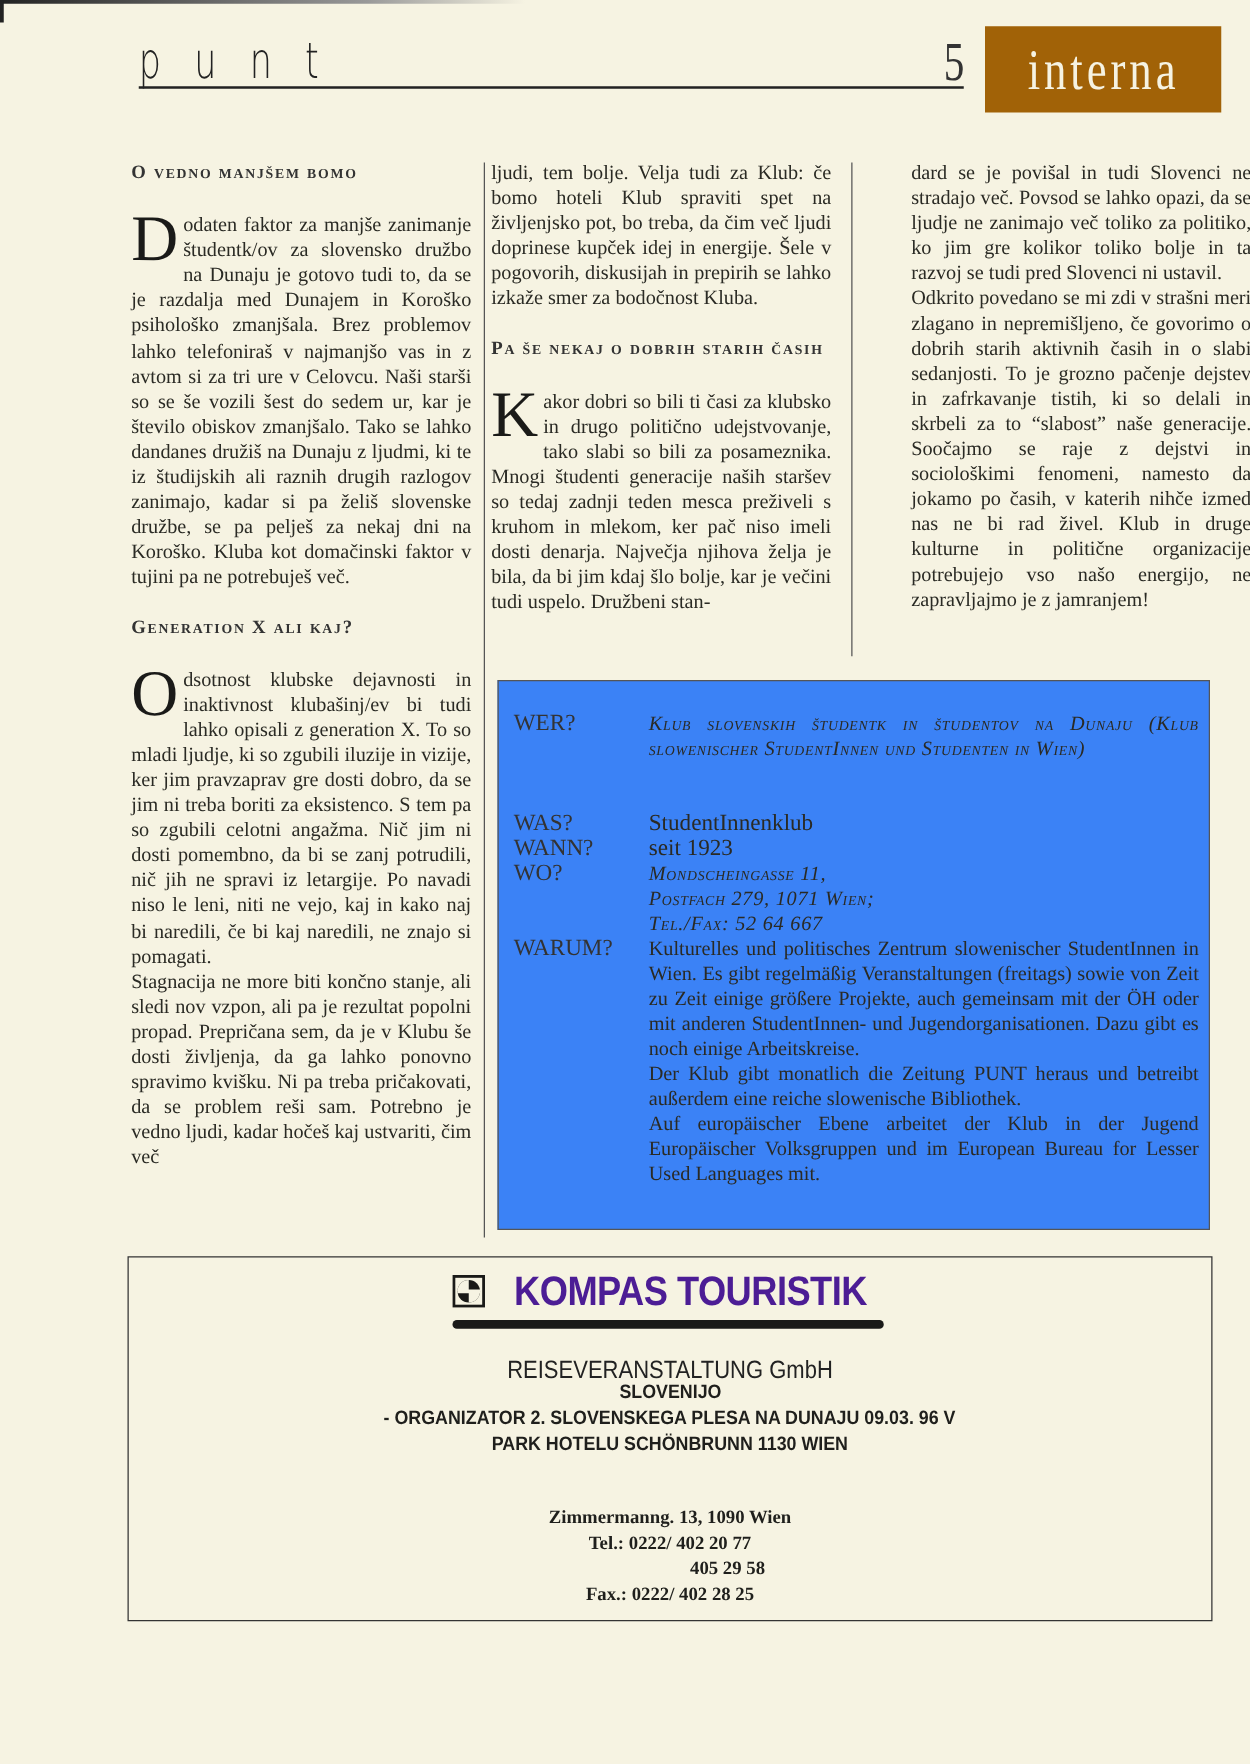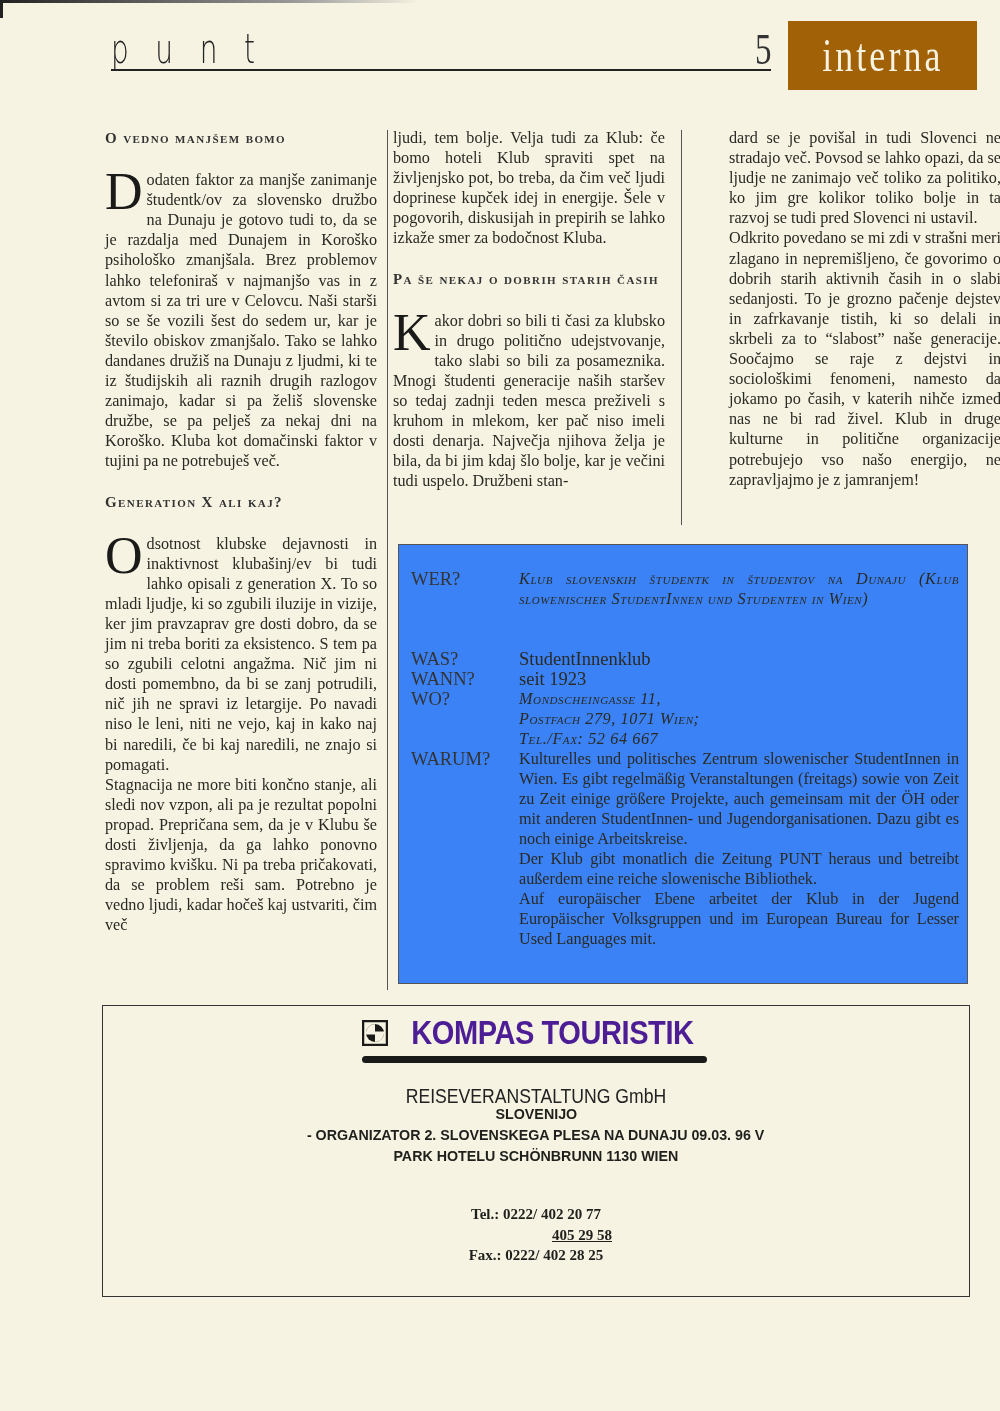--- a/index.html
+++ b/index.html
@@ -96,21 +96,21 @@
     position: absolute; left: 0; right: 0; top: 97px;
     font-family: "Liberation Sans", sans-serif; font-weight: bold; font-size: 15.5px;
     line-height: 21px; color: #1f1f1c;
   }
   .ad-lines div span { display: inline-block; transform: scaleX(0.92); }
   .ad-contact {
     position: absolute; left: 0; right: 0; top: 198px;
     font-family: "Liberation Serif", serif; font-weight: bold; font-size: 15px;
     line-height: 20.5px; color: #1f1f1c;
   }
-  .ad-contact .indent { padding-left: 92px; text-decoration: underline; }
+  .ad-contact .indent { padding-left: 92px; }
 </style>
 </head>
 <body>
 
 <div class="edge-top"></div>
 <div class="edge-left"></div>
 
 <header class="masthead">
   <div class="punt-logo">punt</div>
   <div class="head-rule"></div>
@@ -184,17 +184,18 @@
     </svg><span class="brand-text">KOMPAS TOURISTIK</span>
   </div>
   <div class="ad-bar"></div>
   <div class="ad-sub"><span>REISEVERANSTALTUNG GmbH</span></div>
   <div class="ad-lines">
     <div><span>SLOVENIJO</span></div>
     <div><span>- ORGANIZATOR 2. SLOVENSKEGA PLESA NA DUNAJU 09.03. 96 V</span></div>
     <div><span>PARK HOTELU SCHÖNBRUNN 1130 WIEN</span></div>
   </div>
   <div class="ad-contact">
+    <div>Zimmermanng. 13, 1090 Wien</div>
     <div>Tel.: 0222/ 402 20 77</div>
     <div class="indent">405 29 58</div>
     <div>Fax.: 0222/ 402 28 25</div>
   </div>
 </section>
 
 </body></html>

